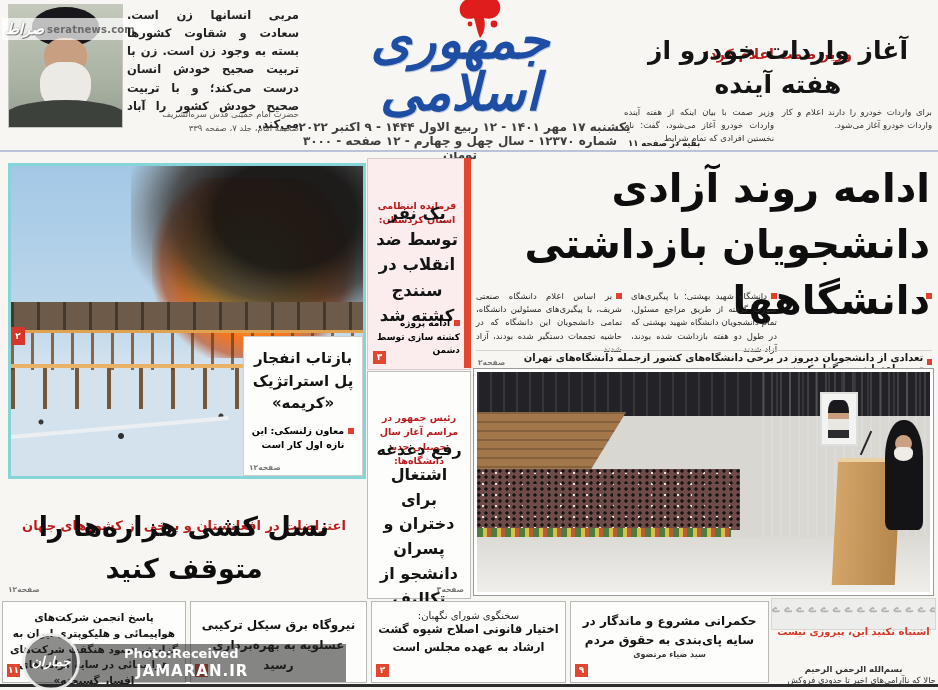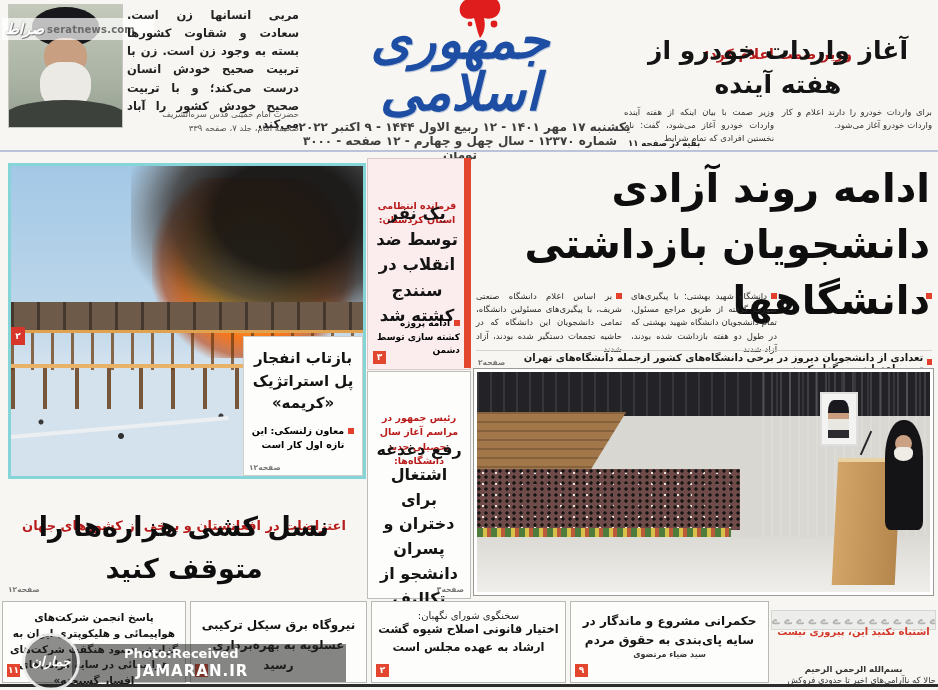--- a/index.html
+++ b/index.html
@@ -125,23 +125,23 @@
   
   .bbox{top:601px;height:82px;position:absolute;background:#fdfdfb;border:1px solid #b9b9b4;box-sizing:border-box;padding:8px 5px;}
   #bbox1{left:2px;width:184px;}   #bbox1 .t{font-size:10.5px;line-height:1.5;text-align:center;}
   #bbox2{left:190px;width:177px;} #bbox2 .t{font-size:12px;line-height:1.65;text-align:center;padding-top:6px;}
   #bbox3{left:371px;width:195px;} #bbox3 .k{font-size:10px;text-align:center;color:#222;}
                                   #bbox3 .t{font-size:11.5px;line-height:1.55;text-align:center;}
   #bbox4{left:570px;width:199px;} #bbox4 .t{font-size:12px;line-height:1.6;text-align:center;padding-top:2px;}
                                   #bbox4 .by{font-size:8px;font-weight:bold;text-align:center;color:#333;}
   
   #note{left:771px;top:598px;width:165px;height:86px;}
-  #note-pattern{position:absolute;left:0;top:0;width:100%;height:20px;background:#ededeb;border:1px solid #d6d6d2;
+  #note-pattern{position:absolute;left:0;top:0;width:100%;height:32px;background:#ededeb;border:1px solid #d6d6d2;
       box-sizing:border-box;overflow:hidden;white-space:nowrap;color:#b3b3b0;font-size:13px;font-weight:bold;
-      letter-spacing:1px;line-height:18px;text-align:center;margin-top:12px;}
+      letter-spacing:1px;line-height:18px;text-align:center;}
   #note-hl{position:absolute;left:0;top:26px;width:100%;font-size:10px;font-weight:bold;color:#d43a2c;line-height:1.55;}
   #note-bism{position:absolute;left:0;top:66px;width:100%;font-size:8.5px;font-weight:bold;color:#333;}
   #note-body{position:absolute;left:0;top:77px;width:100%;font-size:8.5px;color:#333;}
   #bottom-rule{left:0;top:684px;width:938px;height:3px;background:#2c2c2c;}
   
   #jamaran{left:14px;top:641px;width:332px;height:42px;}
   #jam-band{position:absolute;left:58px;top:3px;width:274px;height:38px;background:rgba(35,35,35,.55);
       display:flex;flex-direction:column;justify-content:center;padding-left:52px;box-sizing:border-box;}
   #jam-l1{color:#fff;font-weight:bold;font-size:13px;line-height:1.2;}
   #jam-l2{color:#fff;font-weight:bold;font-size:15px;letter-spacing:1px;line-height:1.2;margin-left:12px;}

